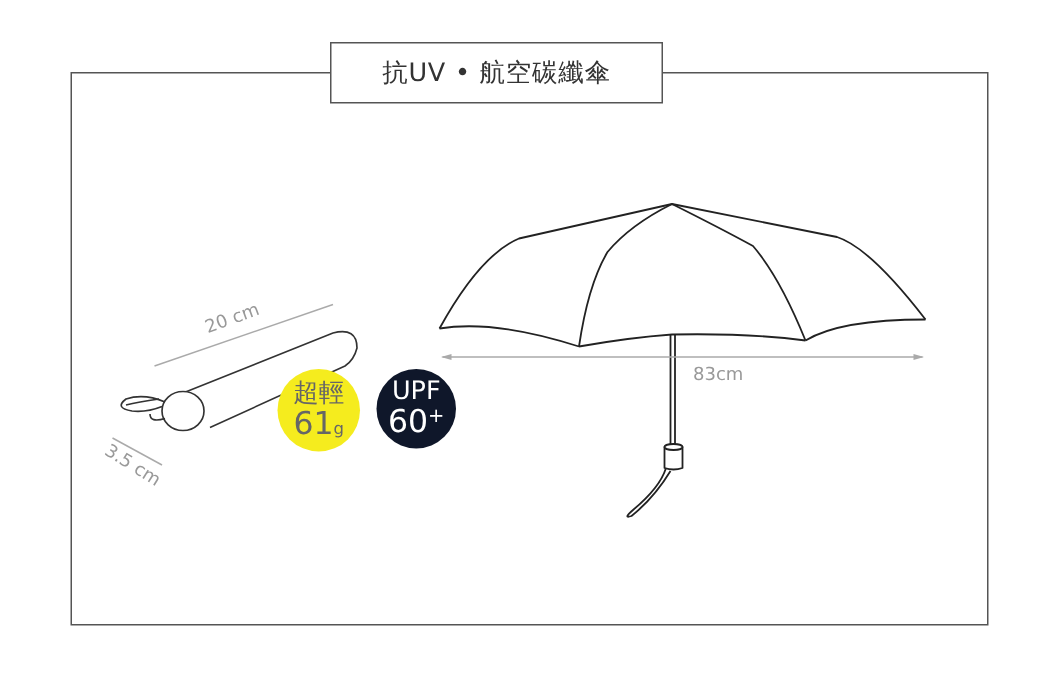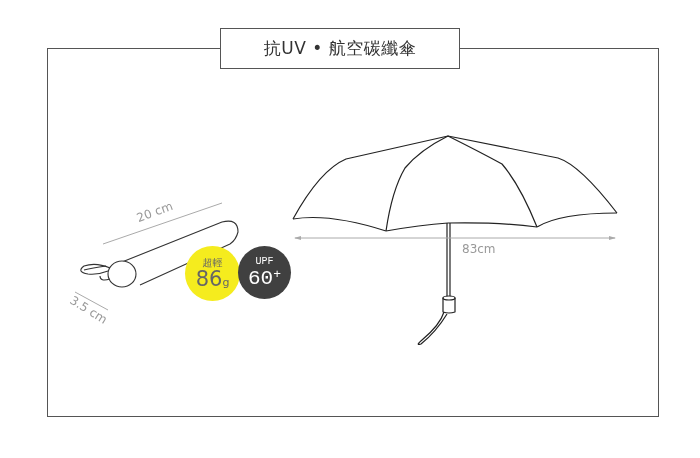--- a/index.html
+++ b/index.html
@@ -1,24 +1,24 @@
 <!DOCTYPE html>
 <html><head>
   <meta charset="utf-8">
   <style>
     html, body { margin: 0; padding: 0; background: #ffffff; }
     body { width: 700px; height: 458px; position: relative; overflow: hidden; font-family: "DejaVu Sans", sans-serif; }
     .frame { position: absolute; left: 47px; top: 48px; width: 612px; height: 369px; border: 1.5px solid #555; box-sizing: border-box; }
-    .title-box { position: absolute; left: 220px; top: 28px; width: 240px; height: 41px; border: 1.5px solid #555; background: #fff; box-sizing: border-box; display: flex; align-items: center; justify-content: center; font-size: 17px; color: #333; letter-spacing: 0.5px; }
+    .title-box { position: absolute; left: 220px; top: 28px; width: 222px; height: 41px; border: 1.5px solid #555; background: #fff; box-sizing: border-box; display: flex; align-items: center; justify-content: center; font-size: 17px; color: #333; letter-spacing: 0.5px; }
     svg.art { position: absolute; left: 0; top: 0; }
     .dim-label { position: absolute; color: #999; font-size: 12px; font-family: "DejaVu Sans", sans-serif; white-space: nowrap; }
     .badge { position: absolute; border-radius: 50%; display: flex; flex-direction: column; align-items: center; justify-content: center; line-height: 1; }
     .badge-weight { left: 185px; top: 246px; width: 55px; height: 55px; background: #f5ec1e; color: #666; }
-    .badge-upf { left: 238px; top: 246px; width: 53px; height: 53px; background: #404040; color: #fff; font-family: Liberation Mono, monospace; }
-    .badge .top { font-size: 10px; }
+    .badge-upf { left: 251px; top: 246px; width: 53px; height: 53px; background: #0f172a; color: #fff; }
+    .badge .top { font-size: 17px; }
     .badge .bottom { font-size: 21px; margin-top: 1px; }
     .badge .unit { font-size: 11px; }
     .badge .plus { font-size: 13px; vertical-align: top; }
   </style>
 </head>
 <body>
 
 <div class="frame"></div>
 
 <div class="title-box">
@@ -60,19 +60,19 @@
     <path d="M616 238 L609 236 L609 240 Z" stroke="none"></path>
   </g>
 </svg>
 
 <div class="dim-label" style="left:136px; top:205px; transform: rotate(-20deg);">20 cm</div>
 <div class="dim-label" style="left:68px; top:303px; transform: rotate(32deg);">3.5 cm</div>
 <div class="dim-label" style="left:462px; top:242px;">83cm</div>
 
 <div class="badge badge-weight">
   <span class="top">超輕</span>
-  <span class="bottom"><span>86</span><span class="unit">g</span></span>
+  <span class="bottom"><span>61</span><span class="unit">g</span></span>
 </div>
 
 <div class="badge badge-upf">
   <span class="top">UPF</span>
   <span class="bottom"><span>60</span><span class="plus">+</span></span>
 </div>
 
 </body></html>

